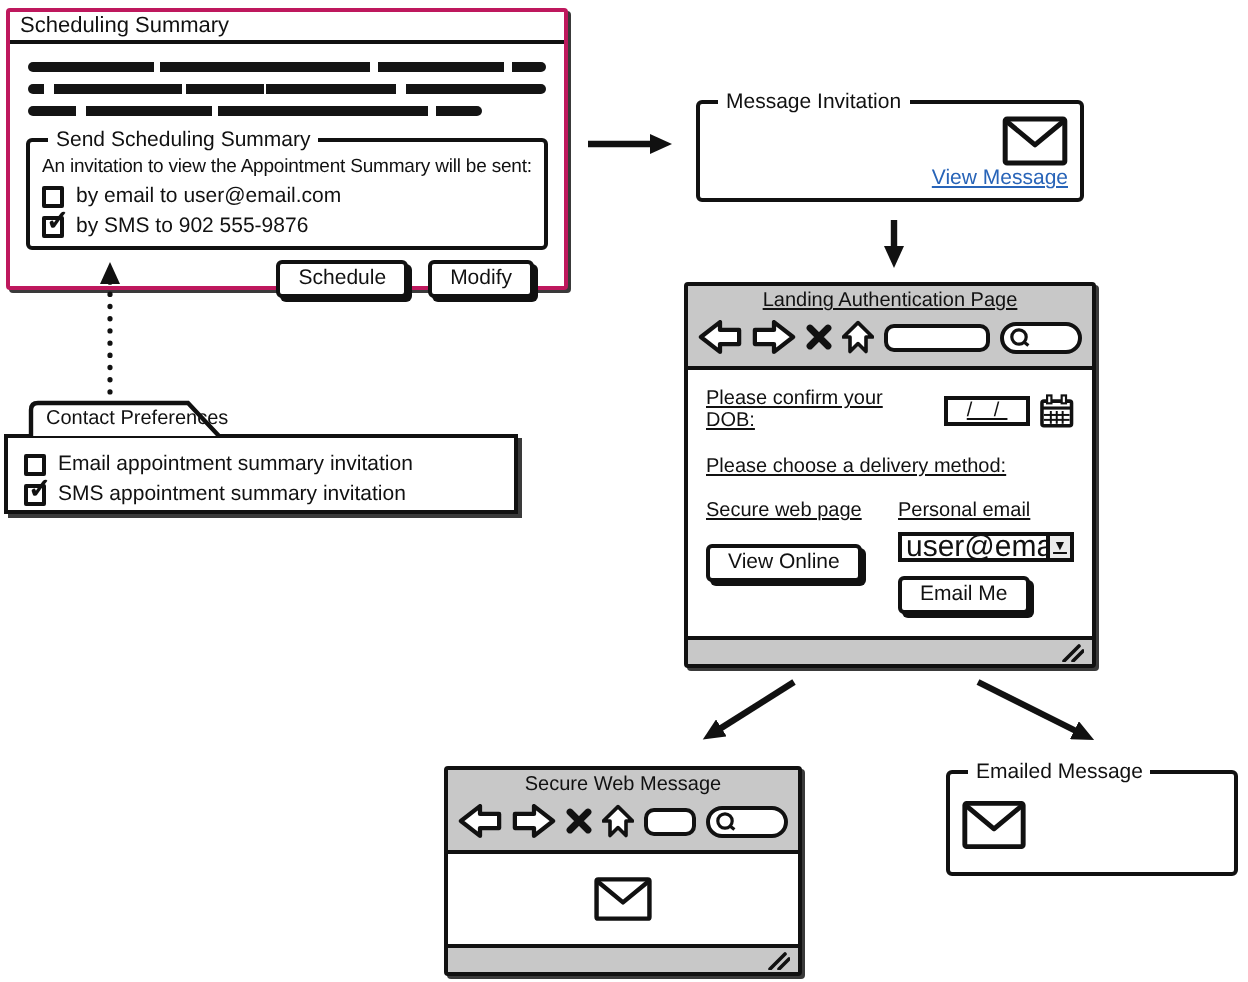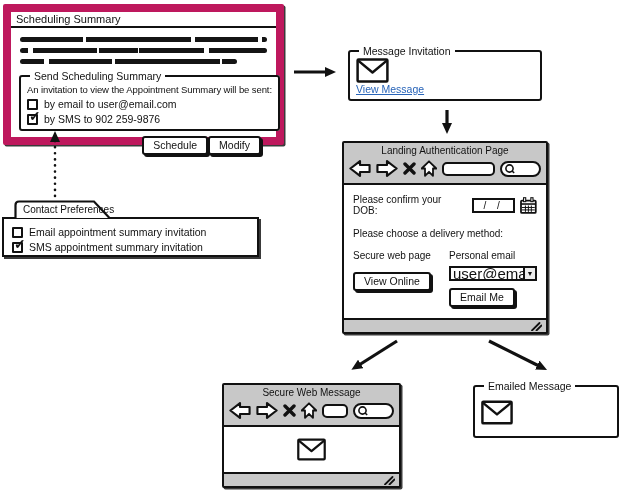--- a/index.html
+++ b/index.html
@@ -17,46 +17,46 @@
     font-family:"Liberation Sans", sans-serif; font-size:10.5px; color:#111;
     background:#fff; border:2px solid #111; border-radius:3px;
     box-shadow:2px 2px 0 #111; padding:1px 9px 2px; cursor:pointer; white-space:nowrap;
   }
   .cb { width:11px; height:11px; border:2px solid #111; border-radius:1px; position:relative; background:#fff; flex:0 0 auto; }
   .cb .check { position:absolute; left:0px; top:-7px; font-size:14px; font-weight:bold; line-height:14px; }
   .opt { display:flex; align-items:center; gap:6px; margin-top:3px; font-size:10.5px; }
   .link { color:#2864b8; text-decoration:underline; font-size:10.5px; cursor:pointer; }
 
   
-  .sched { position:absolute; left:3px; top:4px; width:281px; height:141px; border:8px solid #be185d; border-radius:2px; background:#fff; box-shadow:1.5px 1.5px 0 #3a3a3a; }
+  .sched { position:absolute; left:3px; top:4px; width:281px; height:141px; border:2px solid #be185d; border-radius:2px; background:#fff; box-shadow:1.5px 1.5px 0 #3a3a3a; }
   .win-title { height:16px; border-bottom:2px solid #111; font-size:11px; line-height:15px; padding:0 5px; }
   .win-body { padding:3px 8px 0; }
   .scribble { height:5px; border-radius:3px; margin:6px 1px;
     background:
       repeating-linear-gradient(90deg,#141414 0 17px,transparent 17px 22px),
       repeating-linear-gradient(90deg,#141414 0 28px,transparent 28px 35px);
   }
   .scribble.s2 { background-position:-9px 0,-21px 0; }
   .scribble.s3 { width:87%; background-position:-15px 0,-6px 0; }
   .intro { font-size:9.5px; white-space:nowrap; letter-spacing:-0.1px; margin-top:1px; }
-  .btn-row { display:flex; justify-content:flex-end; margin-top:5px; padding-right:7px; }
+  .btn-row { display:flex; justify-content:flex-end; gap:10px; margin-top:5px; padding-right:7px; }
 
   
   .tab { position:absolute; left:14px; top:200px; width:97px; height:18px; z-index:3; cursor:pointer; }
   .tab svg { position:absolute; inset:0; }
   .tab-text { position:absolute; left:9px; top:4px; font-size:10px; white-space:nowrap; }
   .prefs { position:absolute; left:2px; top:217px; width:257px; height:40px; border:2px solid #111; background:#fff; box-shadow:2px 2px 0 #3a3a3a; padding:4px 8px 0; z-index:2; }
 
   
-  .msg-inv { position:absolute; left:348px; top:45px; width:194px; height:56px; display:flex; flex-direction:column; align-items:flex-start; }
+  .msg-inv { position:absolute; left:348px; top:45px; width:194px; height:56px; display:flex; flex-direction:column; align-items:flex-end; }
   .emailed { position:absolute; left:473px; top:380px; width:146px; height:58px; display:flex; align-items:center; justify-content:space-between; }
 
   
   .browser { position:absolute; border:2px solid #111; border-radius:2px; background:#fff; display:flex; flex-direction:column; box-shadow:1.5px 1.5px 0 #3a3a3a; }
-  .landing { left:342px; top:141px; width:206px; height:193px; }
+  .landing { left:342px; top:141px; width:206px; height:193px;text-decoration:underline; }
   .secure  { left:222px; top:383px; width:179px; height:105px; }
   .b-header { background:#c8c8c8; border-bottom:2px solid #111; padding:2px 5px 6px; }
   .b-title { text-align:center; font-size:10px; line-height:12px; }
   .b-toolbar { display:flex; align-items:center; gap:5px; margin-top:3px; }
   .addr { flex:1; height:14px; background:#fff; border:2px solid #111; border-radius:5px; cursor:text; }
   .b-content { flex:1; background:#fff; position:relative; }
   .landing .b-content { padding:7px 9px 0; font-size:10px; }
   .secure .b-content { display:flex; align-items:center; justify-content:center; }
   .b-footer { height:14px; background:#c8c8c8; border-top:2px solid #111; display:flex; justify-content:flex-end; align-items:center; padding:0 4px; }
 
@@ -107,21 +107,21 @@
         <div class="opt">
           <span class="cb">
               <span class="check"></span>
             </span>
           <span>by email to user@email.com</span>
         </div>
         <div class="opt">
           <span class="cb">
               <span class="check">✓</span>
             </span>
-          <span>by SMS to 902 259-9876</span>
+          <span>by SMS to 902 555-9876</span>
         </div>
       </fieldset>
       <div class="btn-row">
         <button class="btn">Schedule</button>
         <button class="btn">Modify</button>
       </div>
     </div>
   </div>
 
   <div class="tab">

